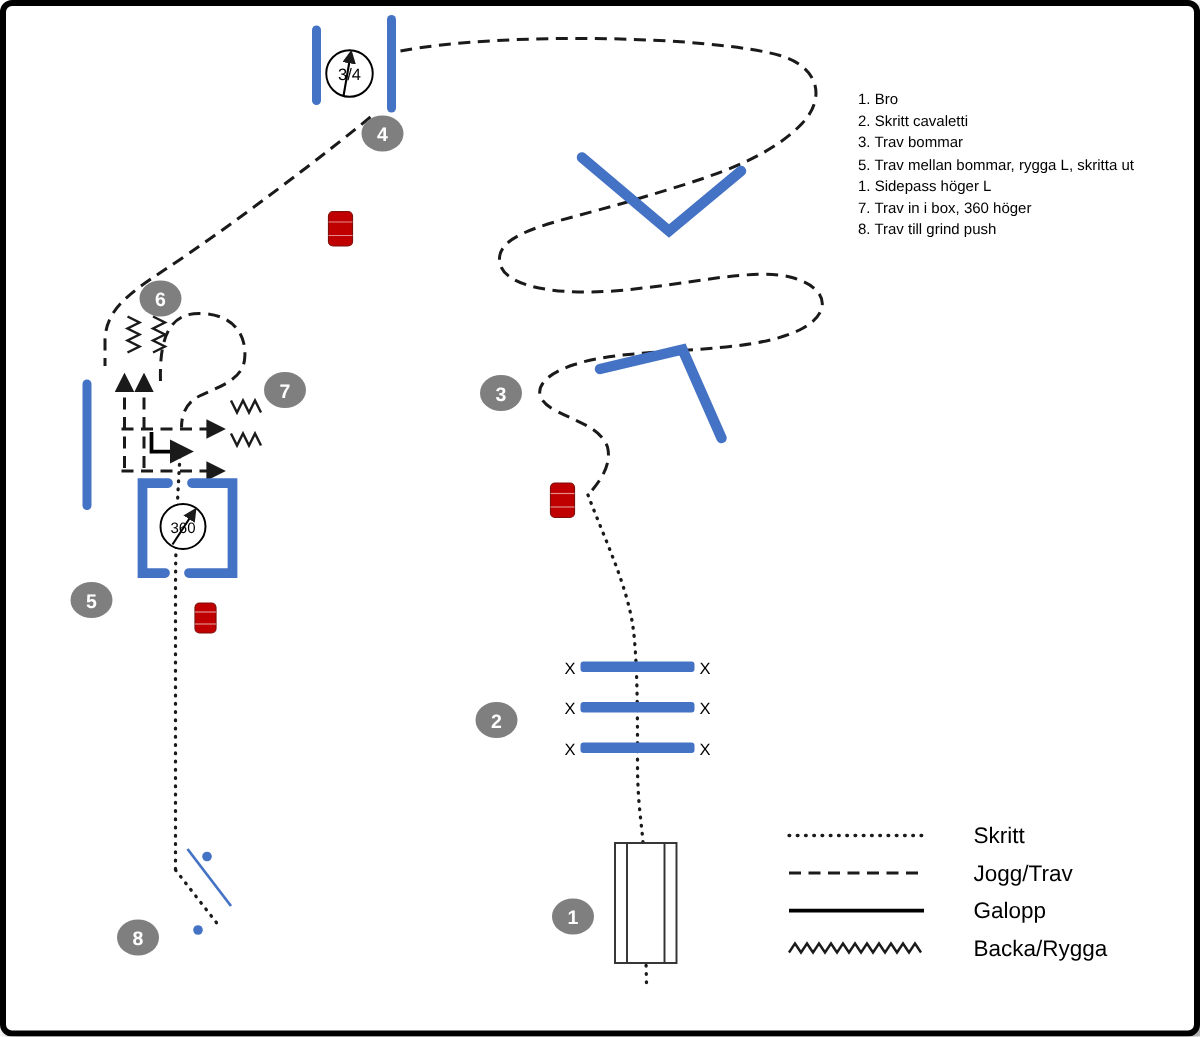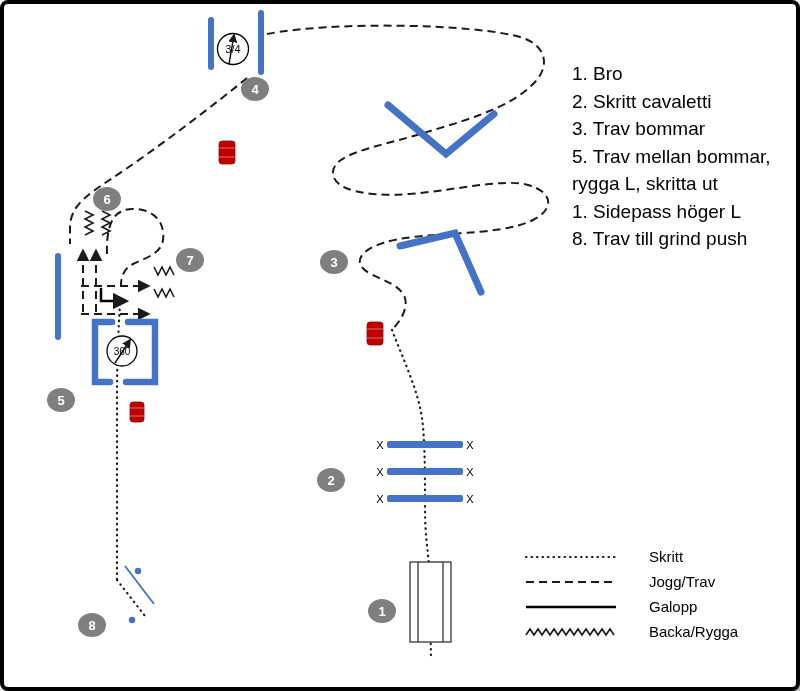--- a/index.html
+++ b/index.html
@@ -6,21 +6,21 @@
   .frame{
     position:relative;width:800px;height:691px;box-sizing:border-box;
     border:4px solid #000;border-radius:8px;background:#fff;overflow:hidden;
     box-shadow:4px 5px 7px rgba(0,0,0,.35);
     font-family:"Liberation Sans",sans-serif;
   }
   .frame > svg{position:absolute;left:0;top:0;}
   svg text{font-family:"Liberation Sans",sans-serif;}
   .instructions{
     position:absolute;left:568px;top:56px;width:228px;
-    font-size:19px;line-height:1.45;color:#000;
+    font-size:10px;line-height:1.45;color:#000;
   }
   .legend-label{font-size:15px;fill:#000;}
   .marker-num{fill:#ffffff;font-size:13px;font-weight:bold;}
   .circle-label{fill:#000;}
   .cav-x{fill:#000;font-size:11px;}
 </style>
 </head>
 <body>
 
 <div class="frame">
@@ -168,16 +168,17 @@
       <text class="legend-label" x="645" y="633">Backa/Rygga</text>
     </g>
   </svg>
 
   <div class="instructions">
     <div>1. Bro</div>
     <div>2. Skritt cavaletti</div>
     <div>3. Trav bommar</div>
     <div>5. Trav mellan bommar, rygga L, skritta ut</div>
     <div>1. Sidepass höger L</div>
+    <div>7. Trav in i box, 360 höger</div>
     <div>8. Trav till grind push</div>
   </div>
 
 </div>
 
 </body></html>

